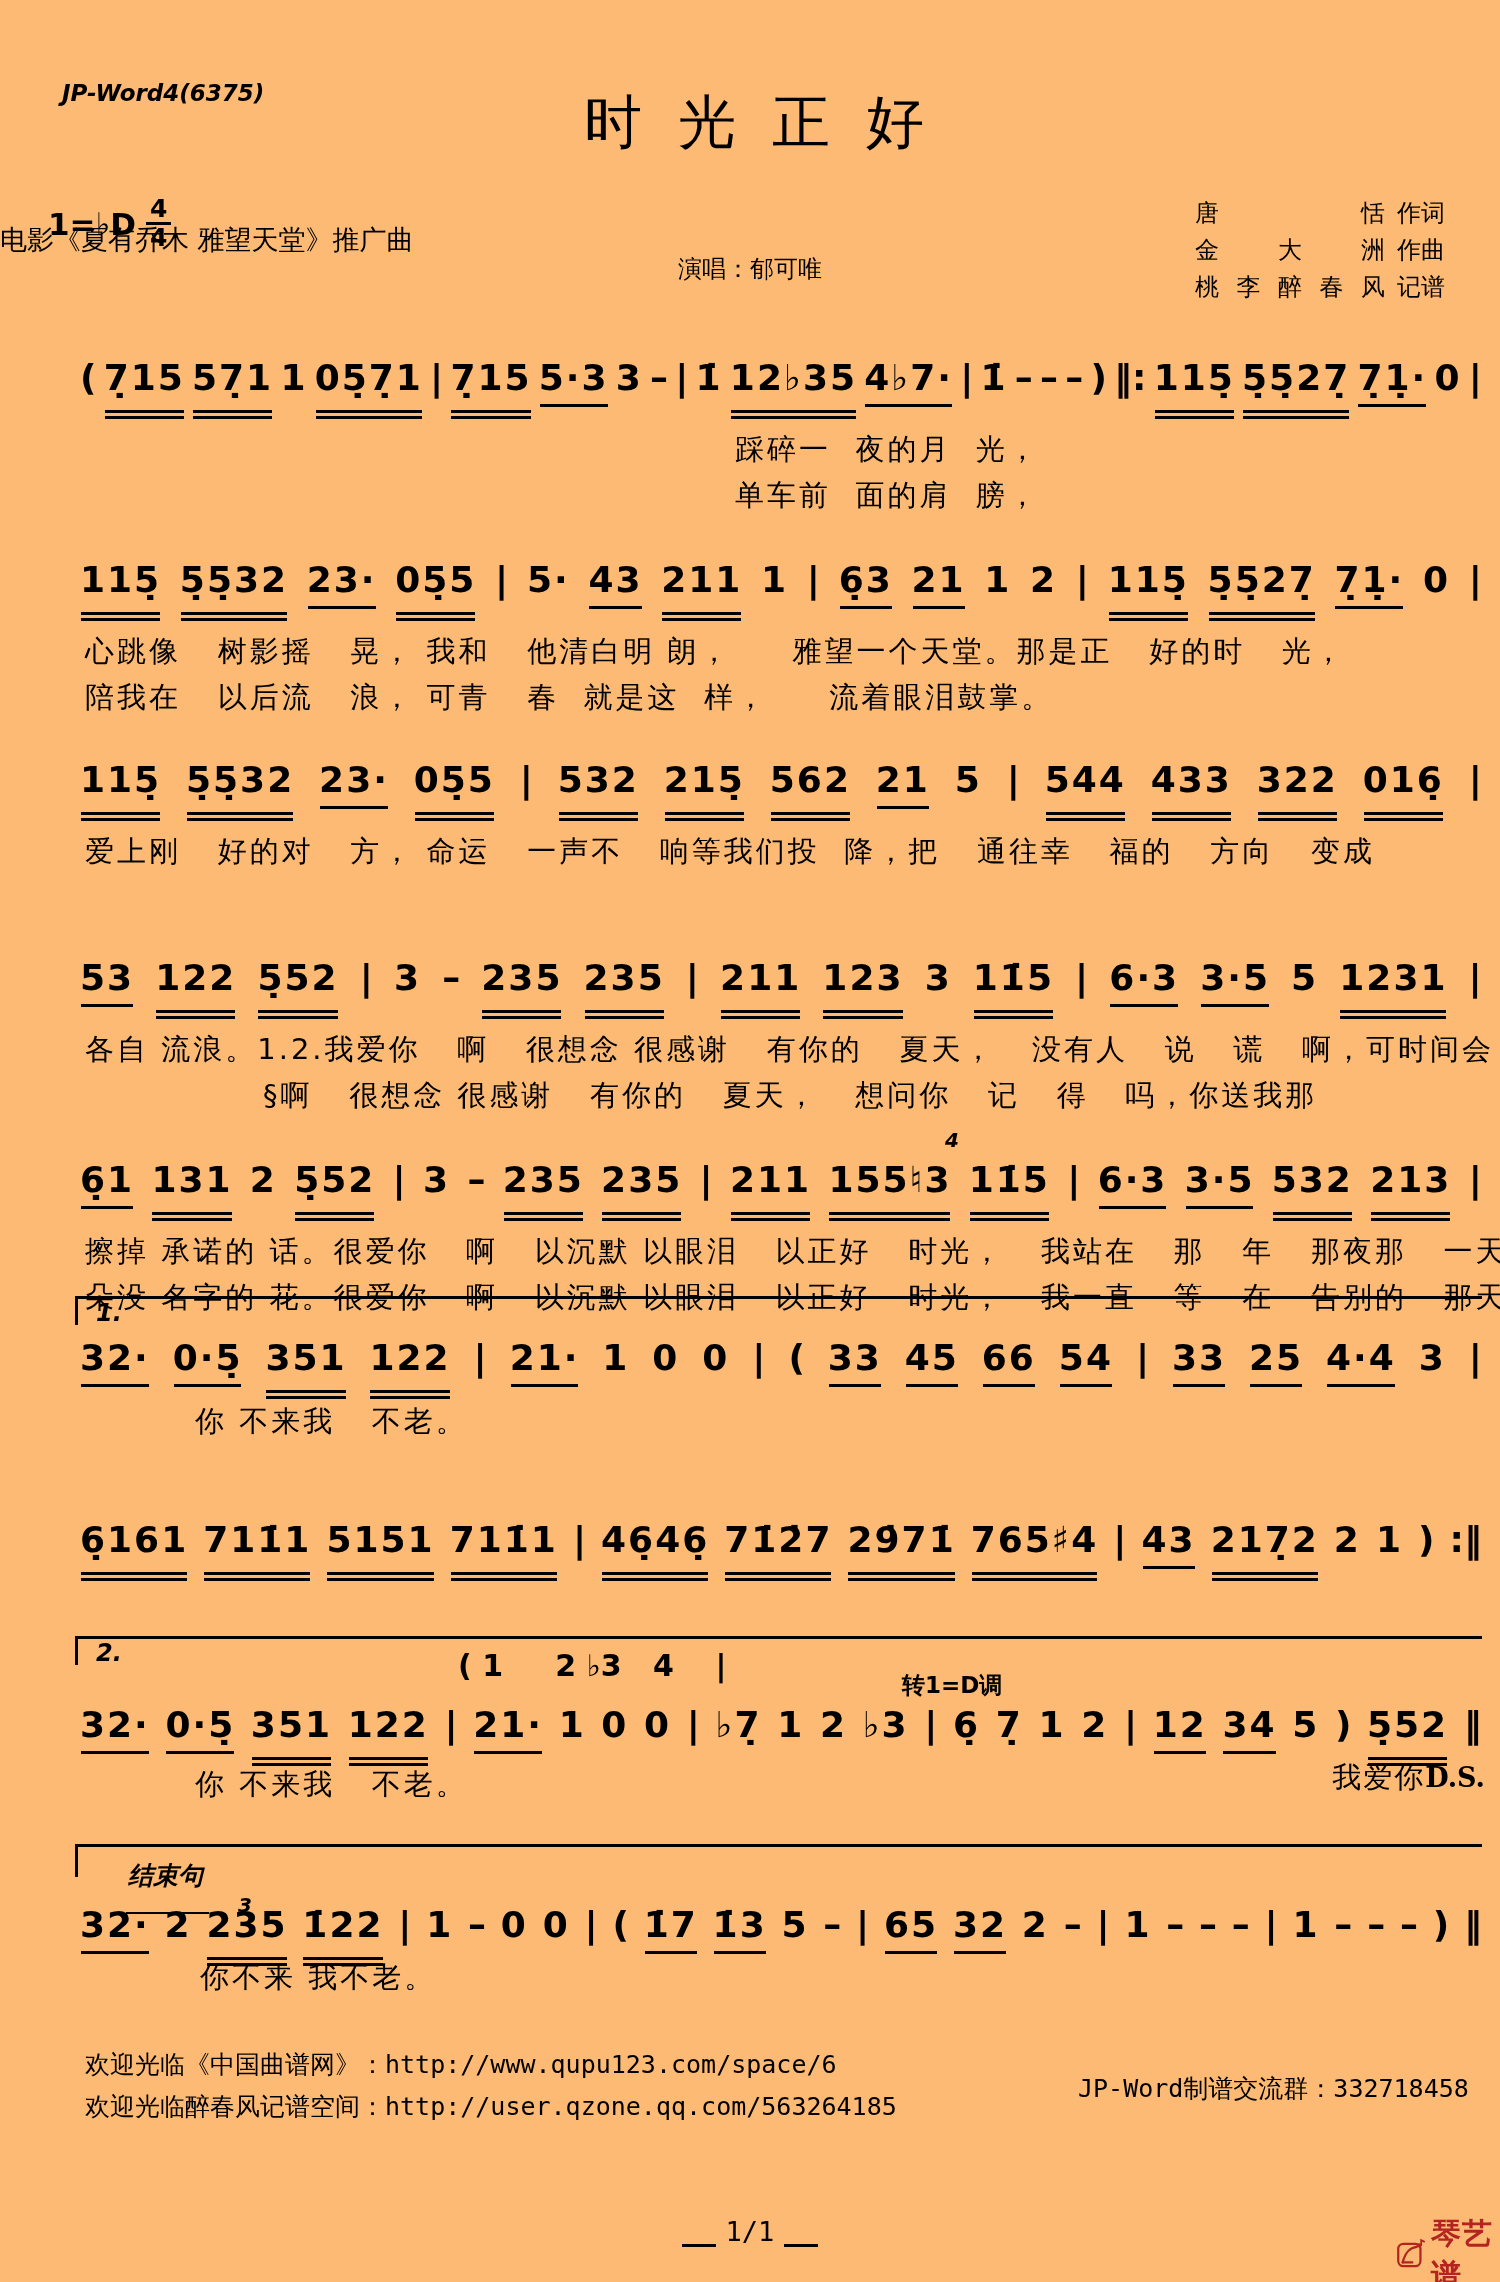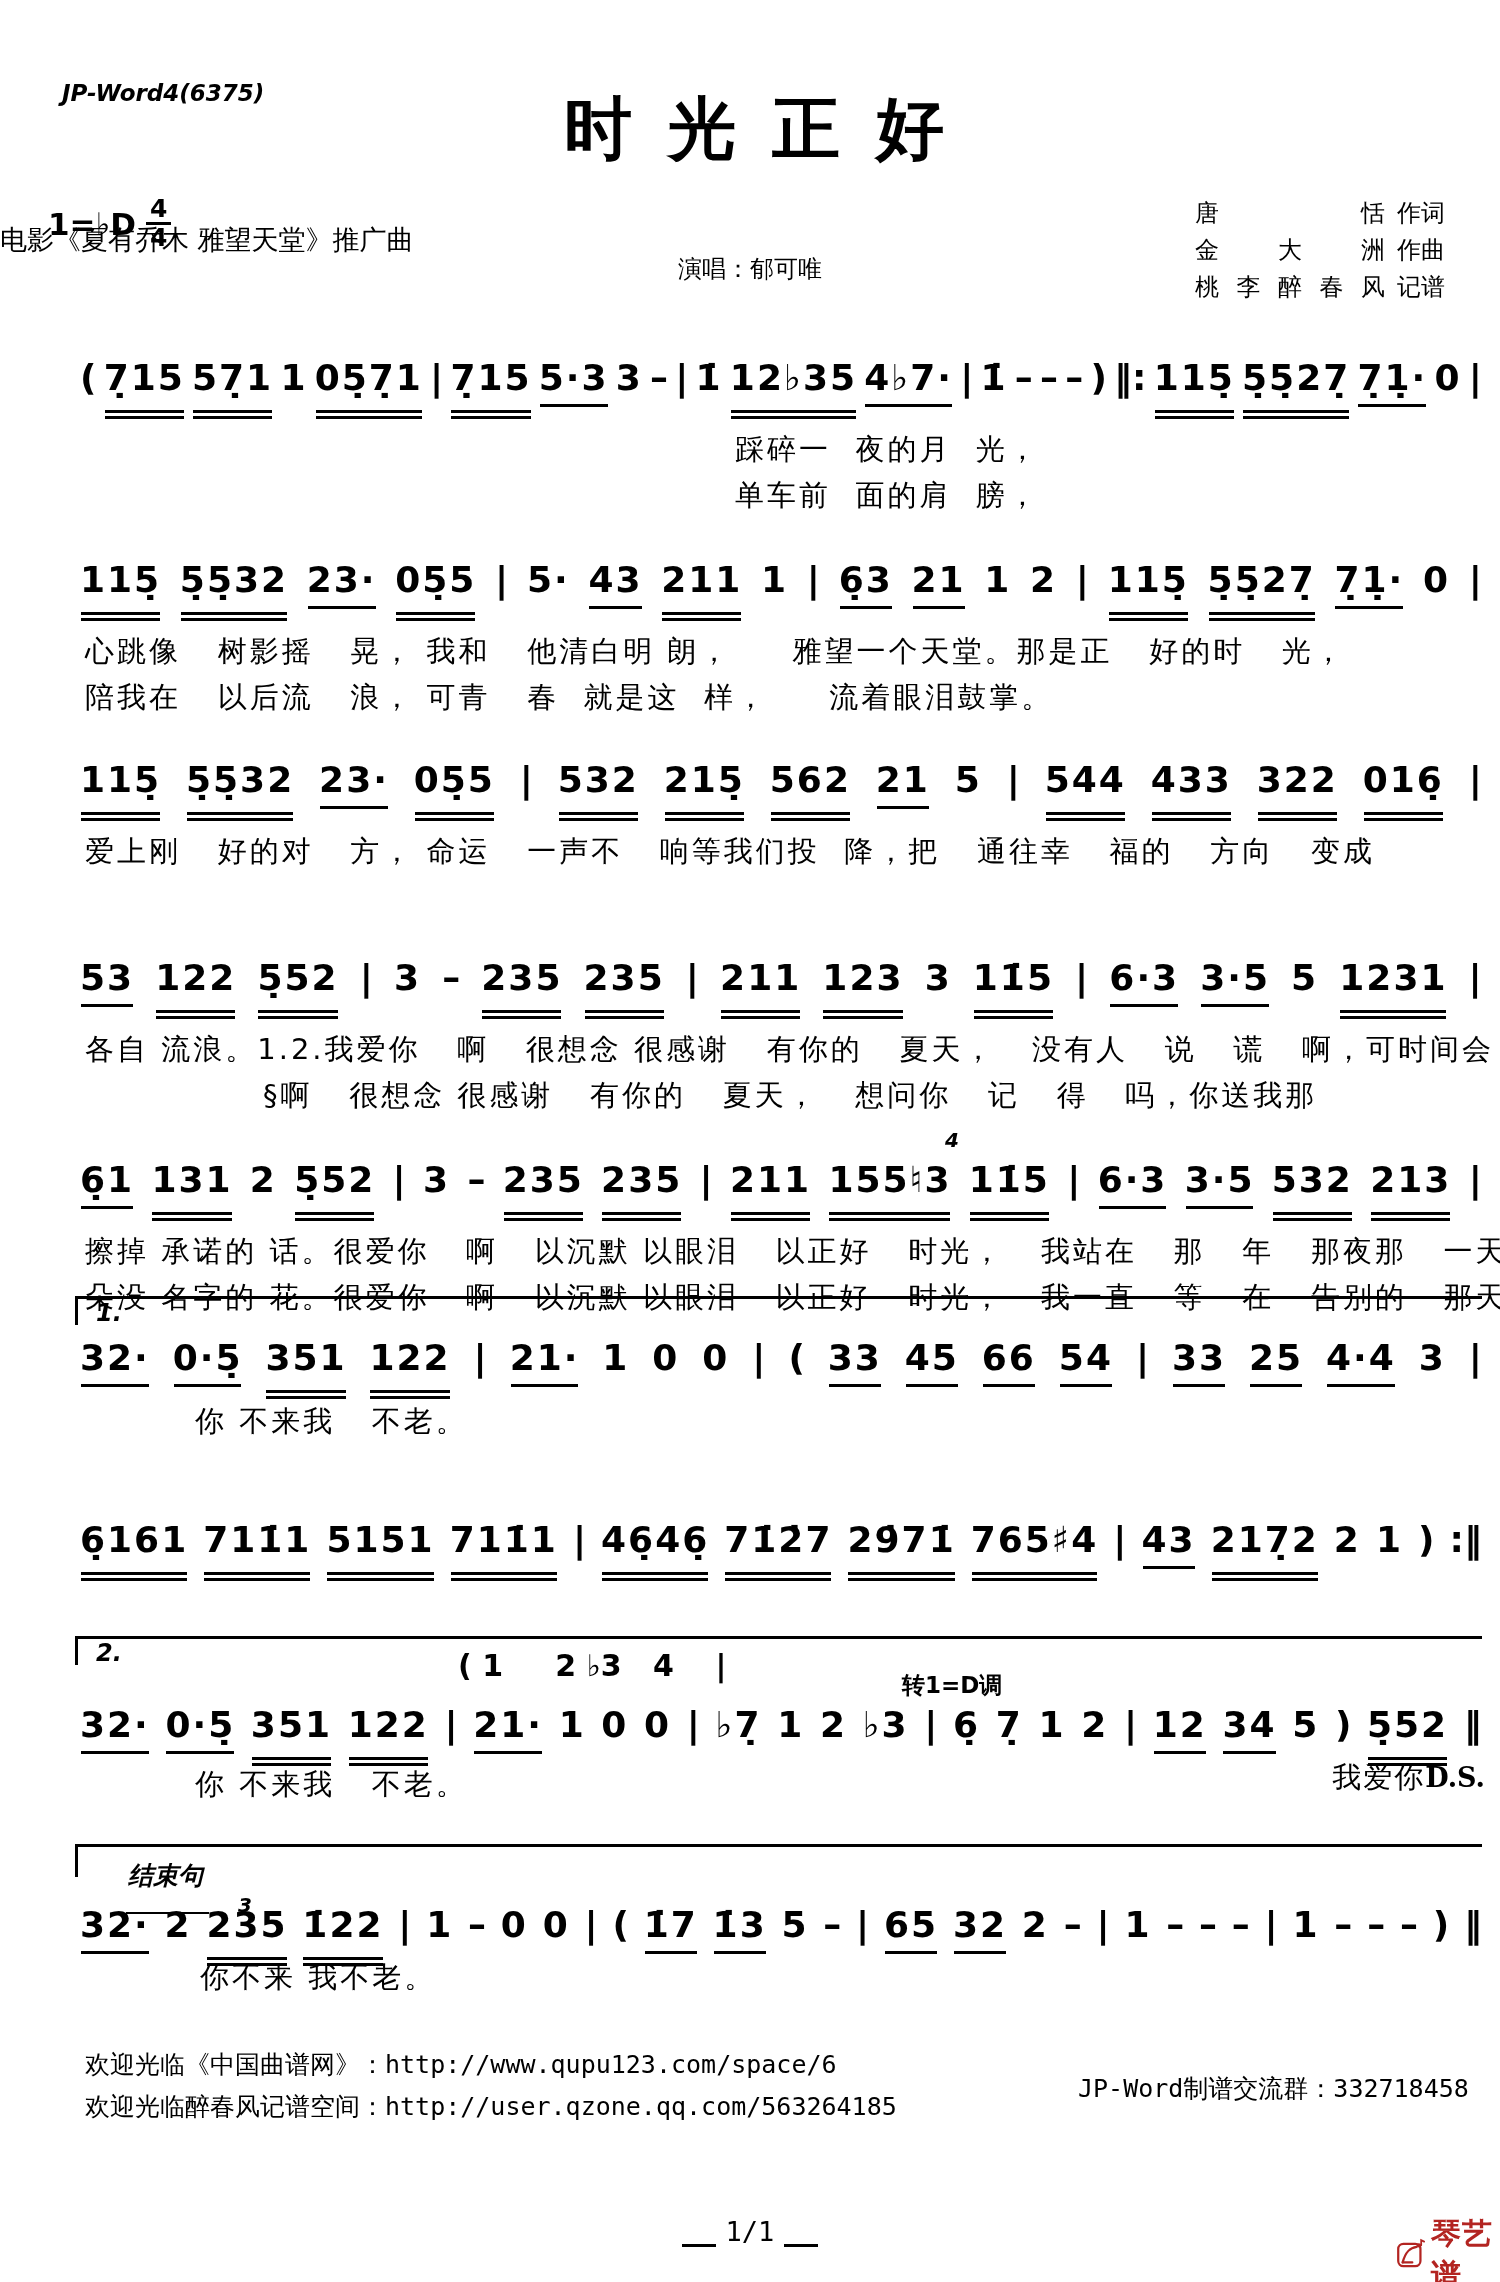--- a/index.html
+++ b/index.html
@@ -1,21 +1,21 @@
 <!DOCTYPE html>
 <html><head>
 <meta charset="utf-8">
 <style>
   html,body{margin:0;padding:0;background:#888;}
-  .page{position:relative;width:1500px;height:2282px;background:#ffffff;color:#000;
+  .page{position:relative;width:1500px;height:2282px;background:#fdba74;color:#000;
         font-family:"DejaVu Sans","Liberation Sans",sans-serif;overflow:hidden;}
 
   
   .meta{position:absolute;left:62px;top:80px;font-style:italic;font-size:23px;font-weight:bold;}
-  .title{position:absolute;left:0;right:0;top:84px;text-align:center;font-size:68px;font-weight:bold;
+  .title{position:absolute;left:0;right:0;top:84px;text-align:center;font-size:58px;font-weight:normal;
          letter-spacing:36px;padding-left:44px;font-family:"DejaVu Serif","Liberation Serif",serif;}
   .keysig{position:absolute;left:48px;top:196px;font-size:31px;font-weight:bold;display:flex;align-items:center;gap:10px;}
   .frac{display:inline-flex;flex-direction:column;align-items:center;font-size:25px;font-weight:bold;line-height:1.05;}
   .frac .ft{border-bottom:3px solid #000;padding:0 4px;}
   .subtitle{position:absolute;left:0;right:0;top:222px;text-align:left;font-size:27px;}
   .singer{position:absolute;left:0;right:0;top:253px;text-align:center;font-size:24px;}
   .credit{position:absolute;left:1195px;width:288px;font-size:24px;display:flex;align-items:baseline;}
   .credit .nm{display:inline-block;width:190px;text-align:justify;text-align-last:justify;}
   .credit .rl{margin-left:12px;white-space:nowrap;}
 

